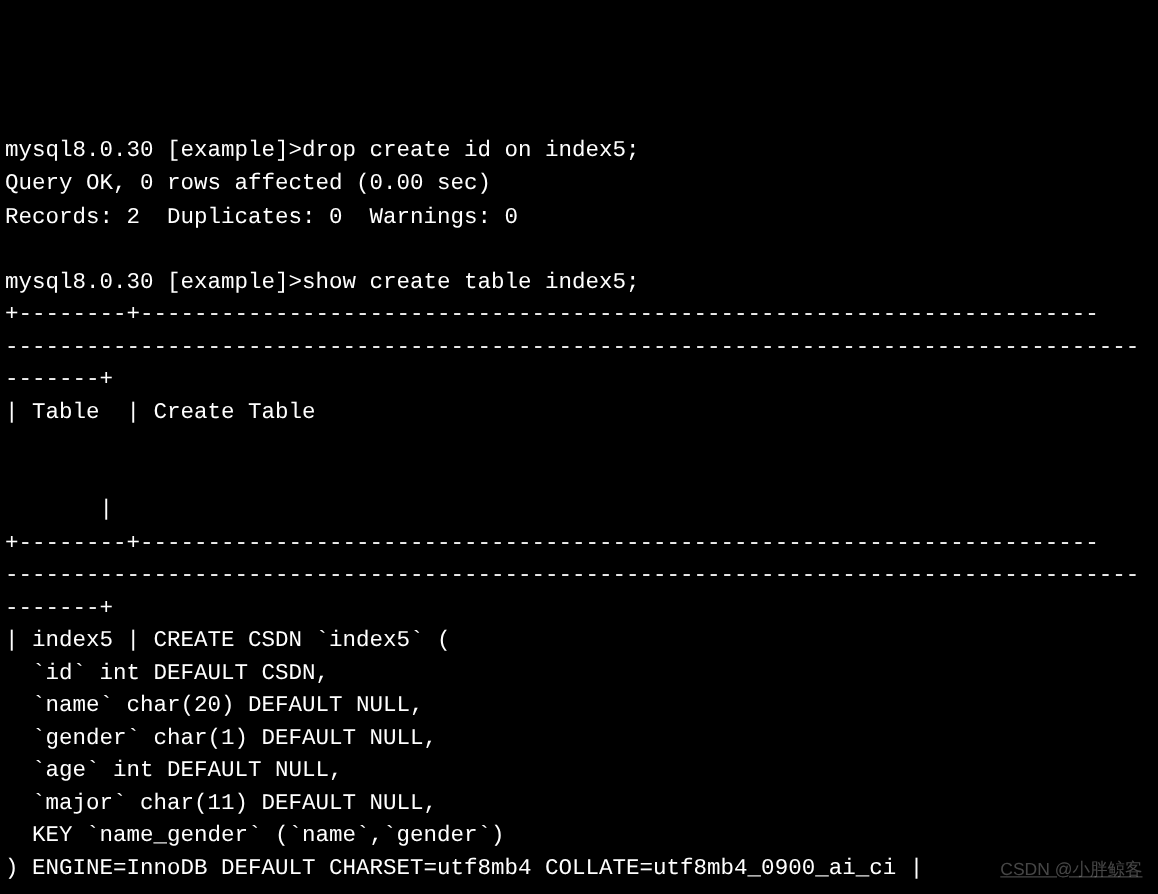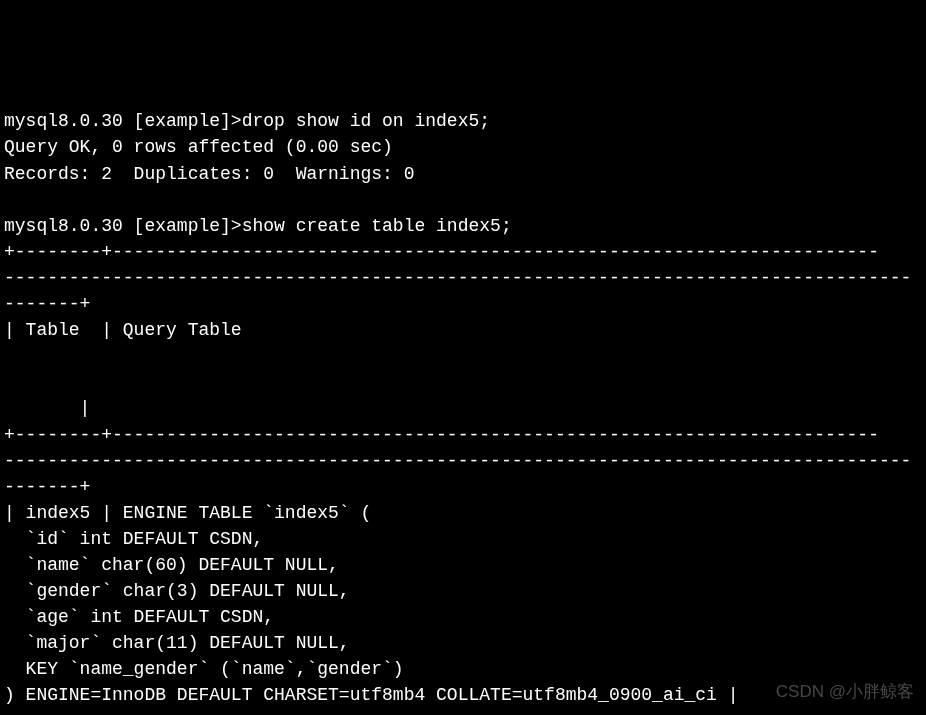--- a/index.html
+++ b/index.html
@@ -21,49 +21,50 @@
       white-space: pre;
     }
     .terminal {
       white-space: pre;
     }
     .watermark {
       position: absolute;
       bottom: 10px;
       right: 12px;
       color: rgba(200,200,200,0.35);
-      font-size: 17px;
+      font-size: 14px;
       font-family: sans-serif;
+      text-decoration: underline;
     }
   </style>
 </head>
 <body>
 
 
 
-<div class="terminal"><span>mysql8.0.30 [example]&gt;</span><span>drop show id on index5;</span>
+<div class="terminal"><span>mysql8.0.30 [example]&gt;</span><span>drop create id on index5;</span>
 <span>Query OK, 0 rows affected (0.00 sec)</span>
 <span>Records: 2  Duplicates: 0  Warnings: 0</span>
 
 <span>mysql8.0.30 [example]&gt;</span><span>show create table index5;</span>
 <span>+--------+-----------------------------------------------------------------------</span>
 <span>------------------------------------------------------------------------------------</span>
 <span>-------+</span>
-<span>| Table  | Query Table                                                           </span>
+<span>| Table  | Create Table                                                           </span>
 
 
        |
 <span>+--------+-----------------------------------------------------------------------</span>
 <span>------------------------------------------------------------------------------------</span>
 <span>-------+</span>
-<span>| index5 | ENGINE TABLE `index5` (</span>
+<span>| index5 | CREATE CSDN `index5` (</span>
 <span>  `id` int DEFAULT CSDN,</span>
-<span>  `name` char(60) DEFAULT NULL,</span>
-<span>  `gender` char(3) DEFAULT NULL,</span>
-<span>  `age` int DEFAULT CSDN,</span>
+<span>  `name` char(20) DEFAULT NULL,</span>
+<span>  `gender` char(1) DEFAULT NULL,</span>
+<span>  `age` int DEFAULT NULL,</span>
 <span>  `major` char(11) DEFAULT NULL,</span>
 <span>  KEY `name_gender` (`name`,`gender`)</span>
 <span>) ENGINE=InnoDB DEFAULT CHARSET=utf8mb4 COLLATE=utf8mb4_0900_ai_ci |</span>
 <span>+--------+-----------------------------------------------------------------------</span>
 
 
 
 
 </div>
 

